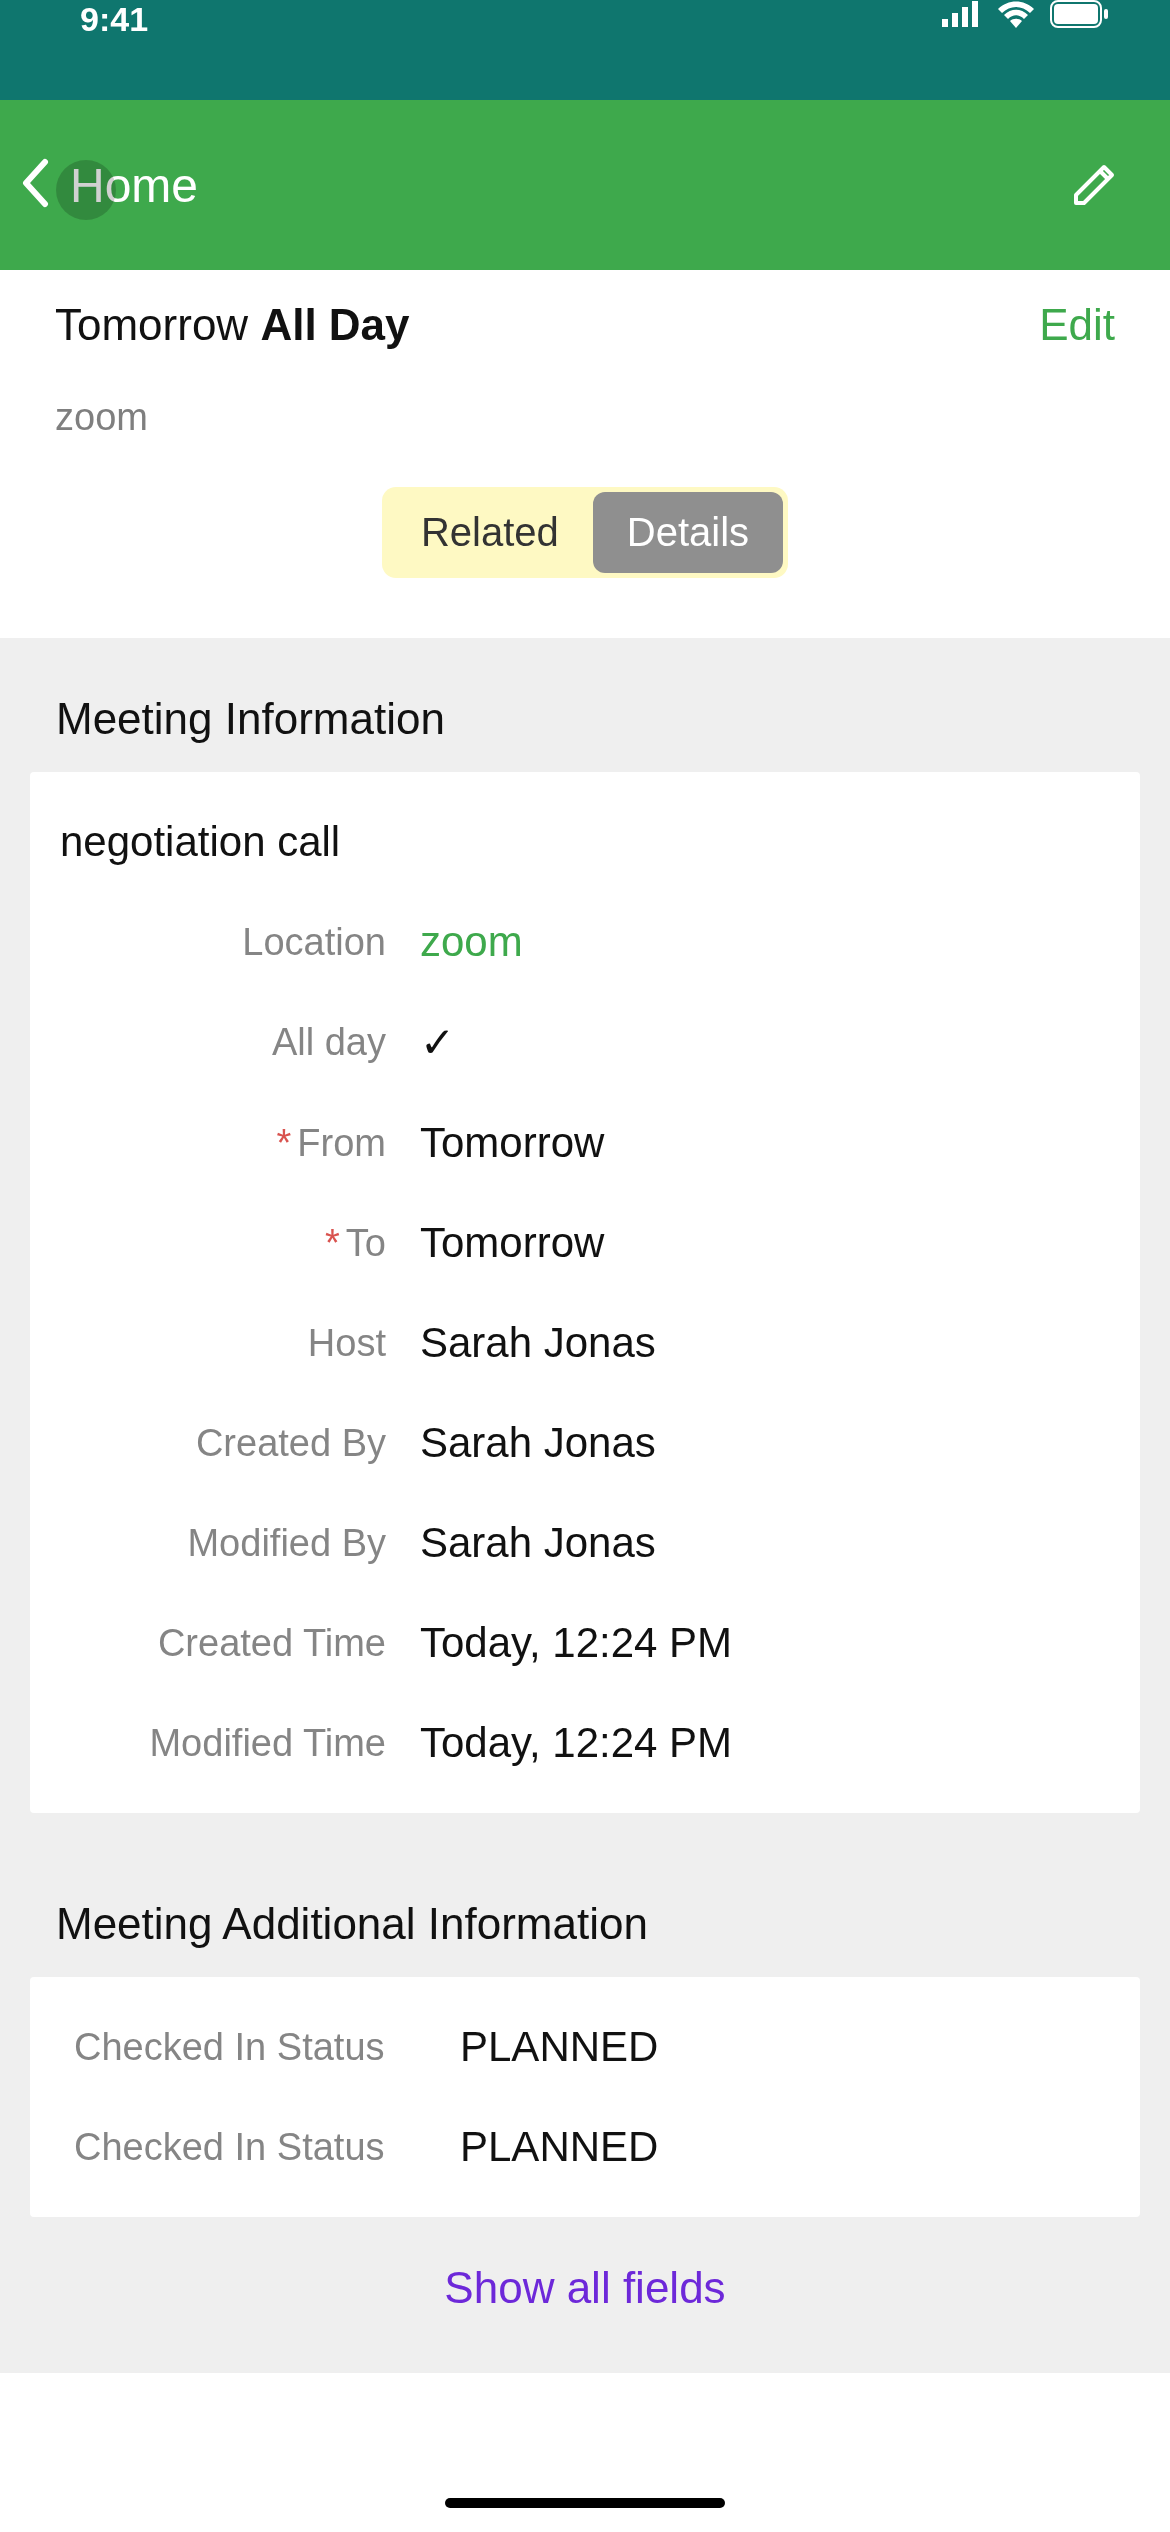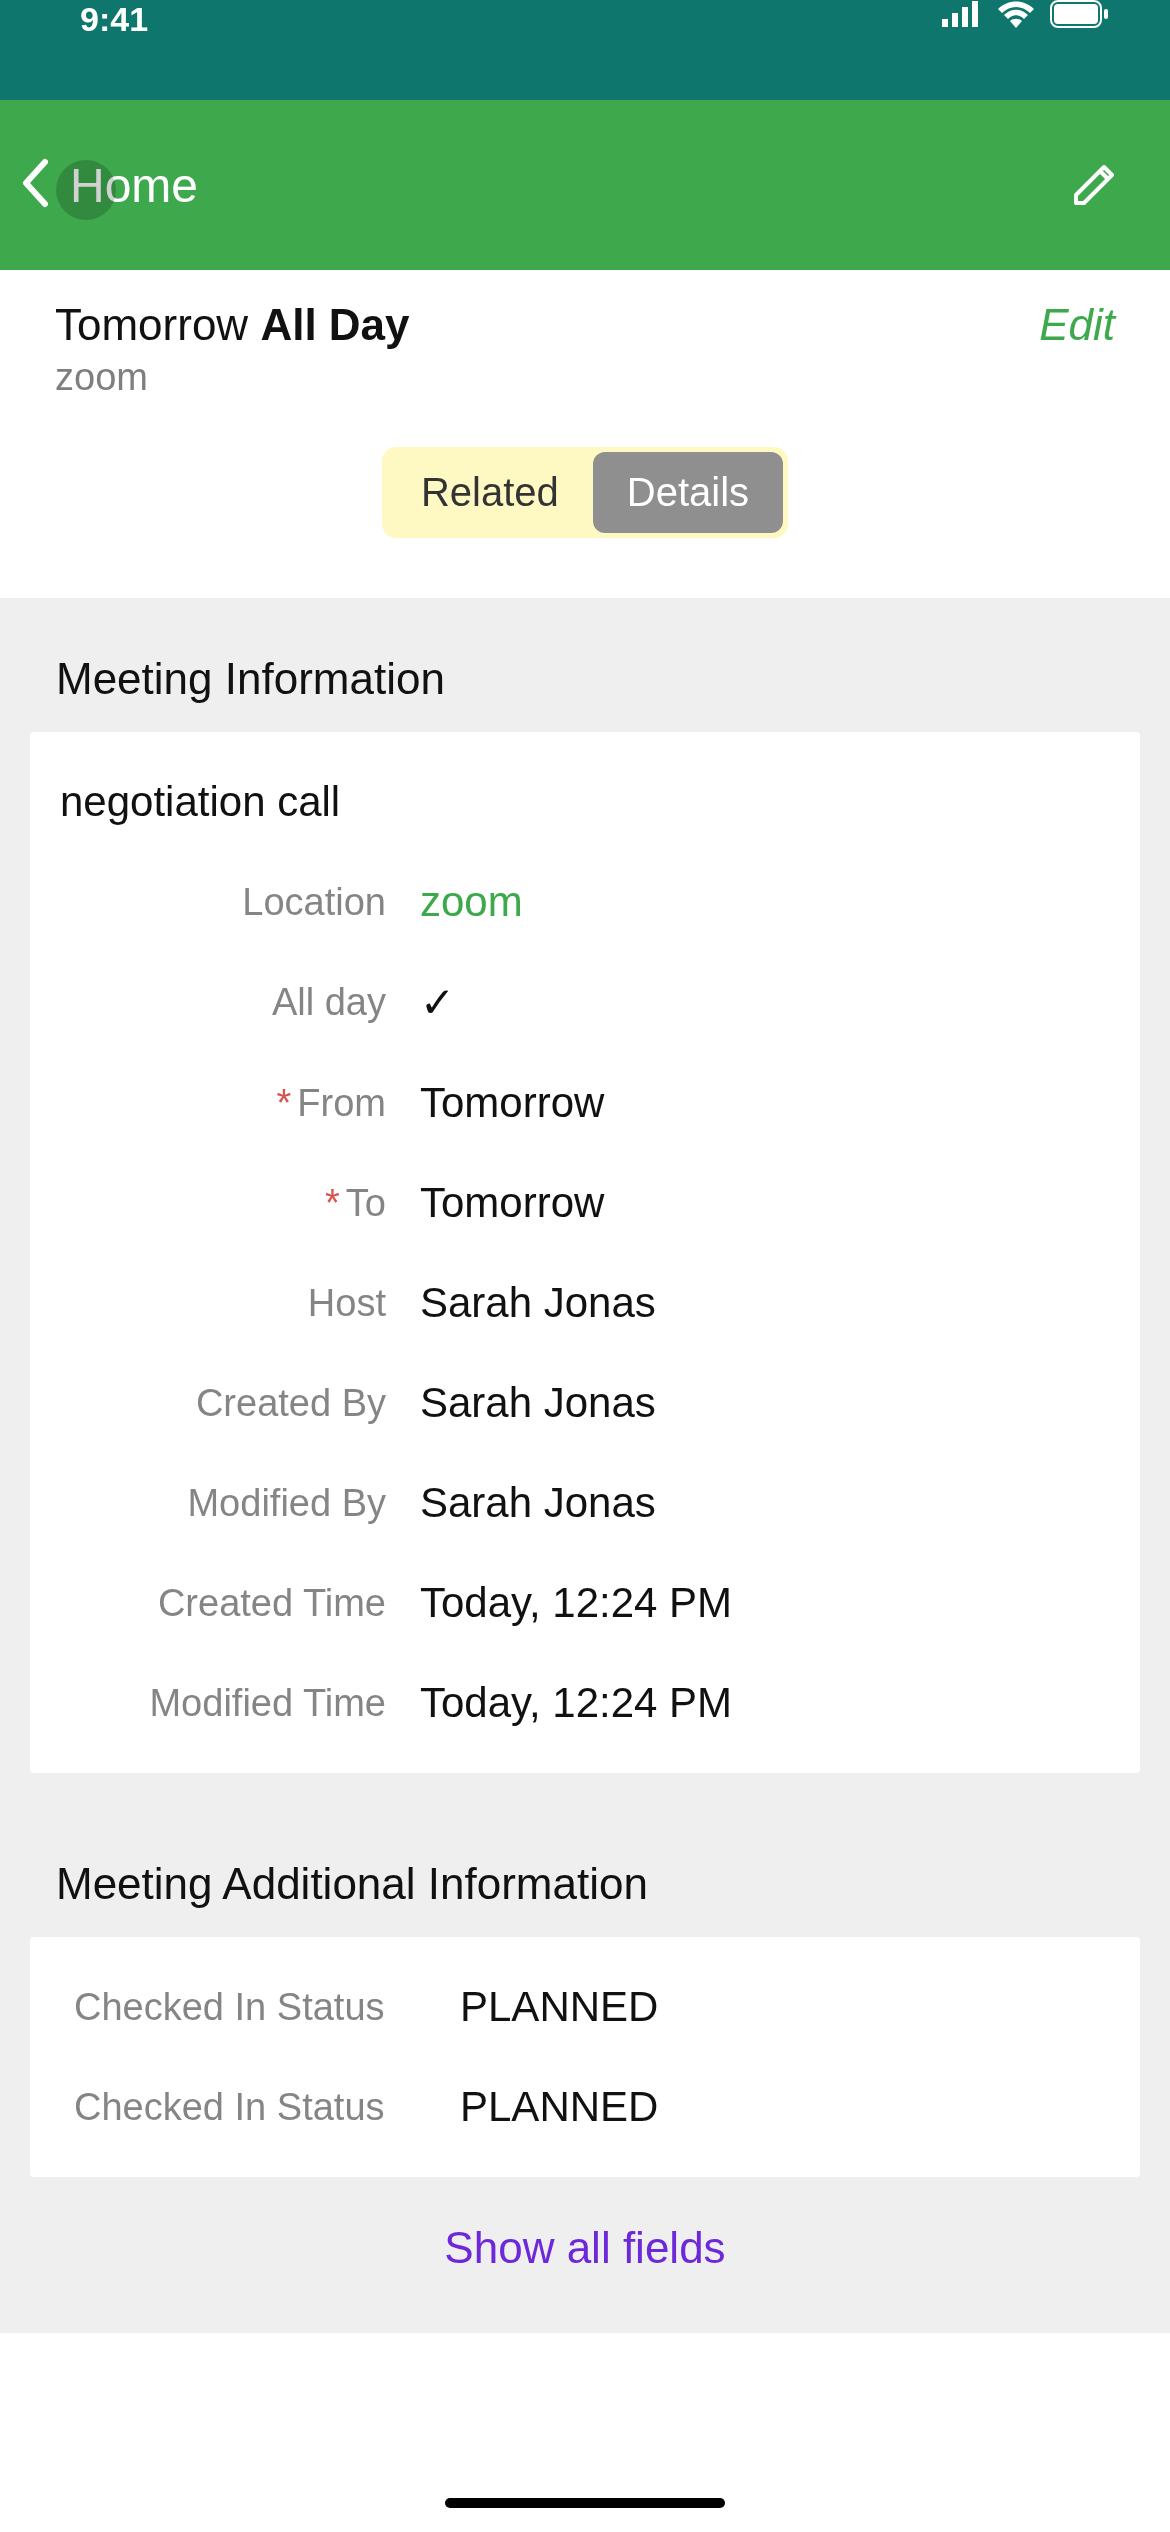--- a/index.html
+++ b/index.html
@@ -65,36 +65,36 @@
     padding: 30px 55px 30px 55px;
   }
   .summary-row {
     display: flex;
     justify-content: space-between;
     align-items: flex-start;
   }
   .summary-left {
     display: flex;
     flex-direction: column;
+    gap: 40px;
   }
   .summary-title {
     font-size: 44px;
     color: #111;
   }
   .summary-title .bold { font-weight: 600; }
   .summary-sub {
     font-size: 38px;
     color: #7f7f7f;
     margin-top: 6px;
   }
   .edit-link {
     color: #3ea94c;
     font-size: 44px;
     font-weight: 400;
-    font-style: italic;
   }
   .tabs-wrap {
     display: flex;
     justify-content: center;
     padding: 18px 0 30px 0;
     background: #ffffff;
   }
   .seg-control {
     display: inline-flex;
     background: #fef9c3;

